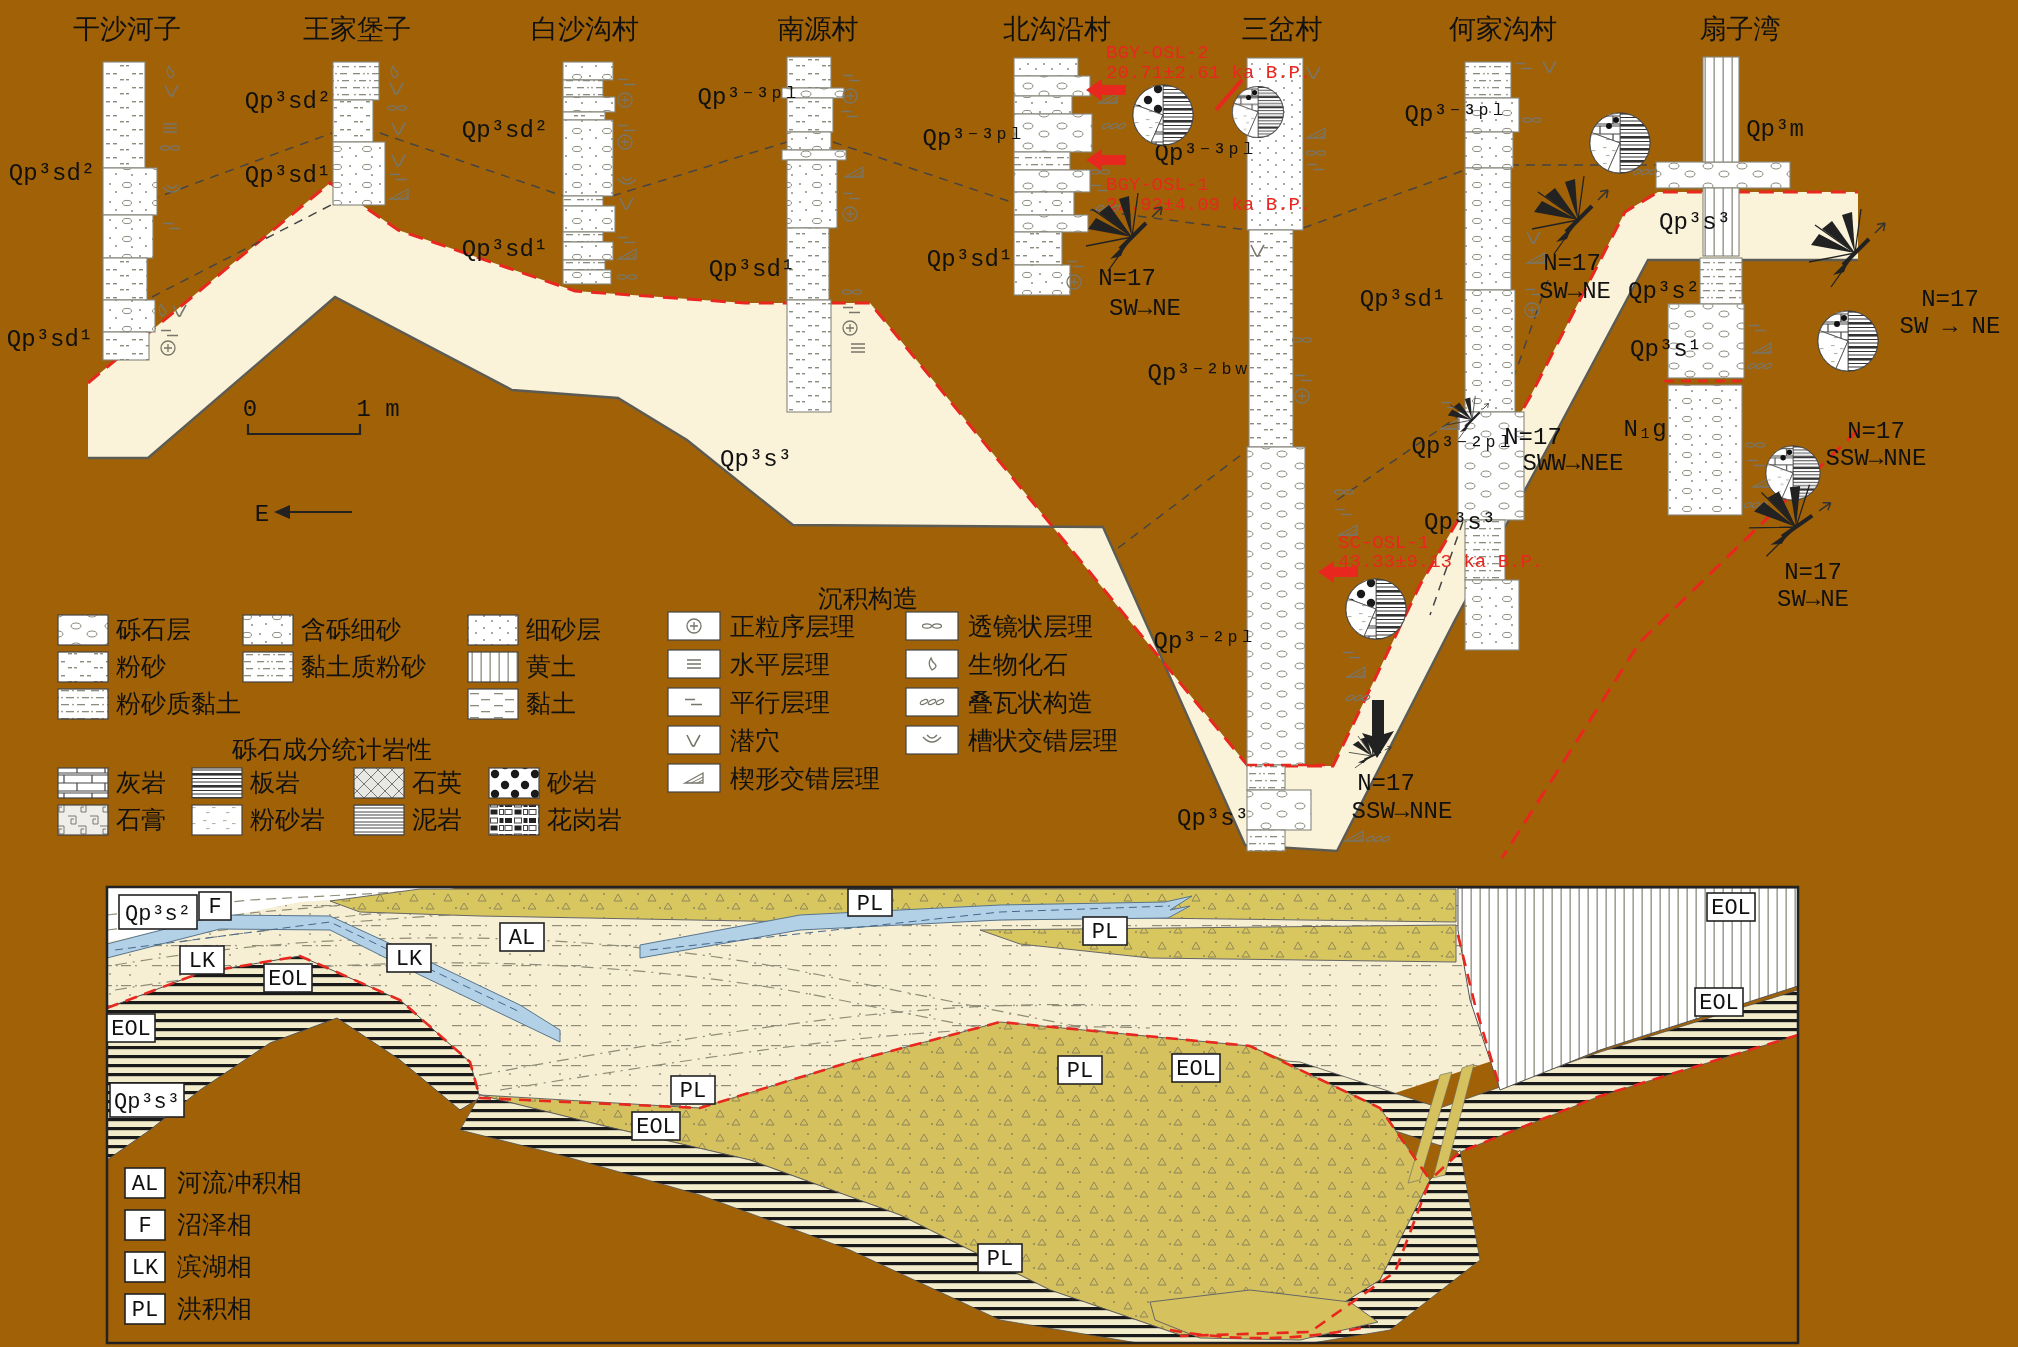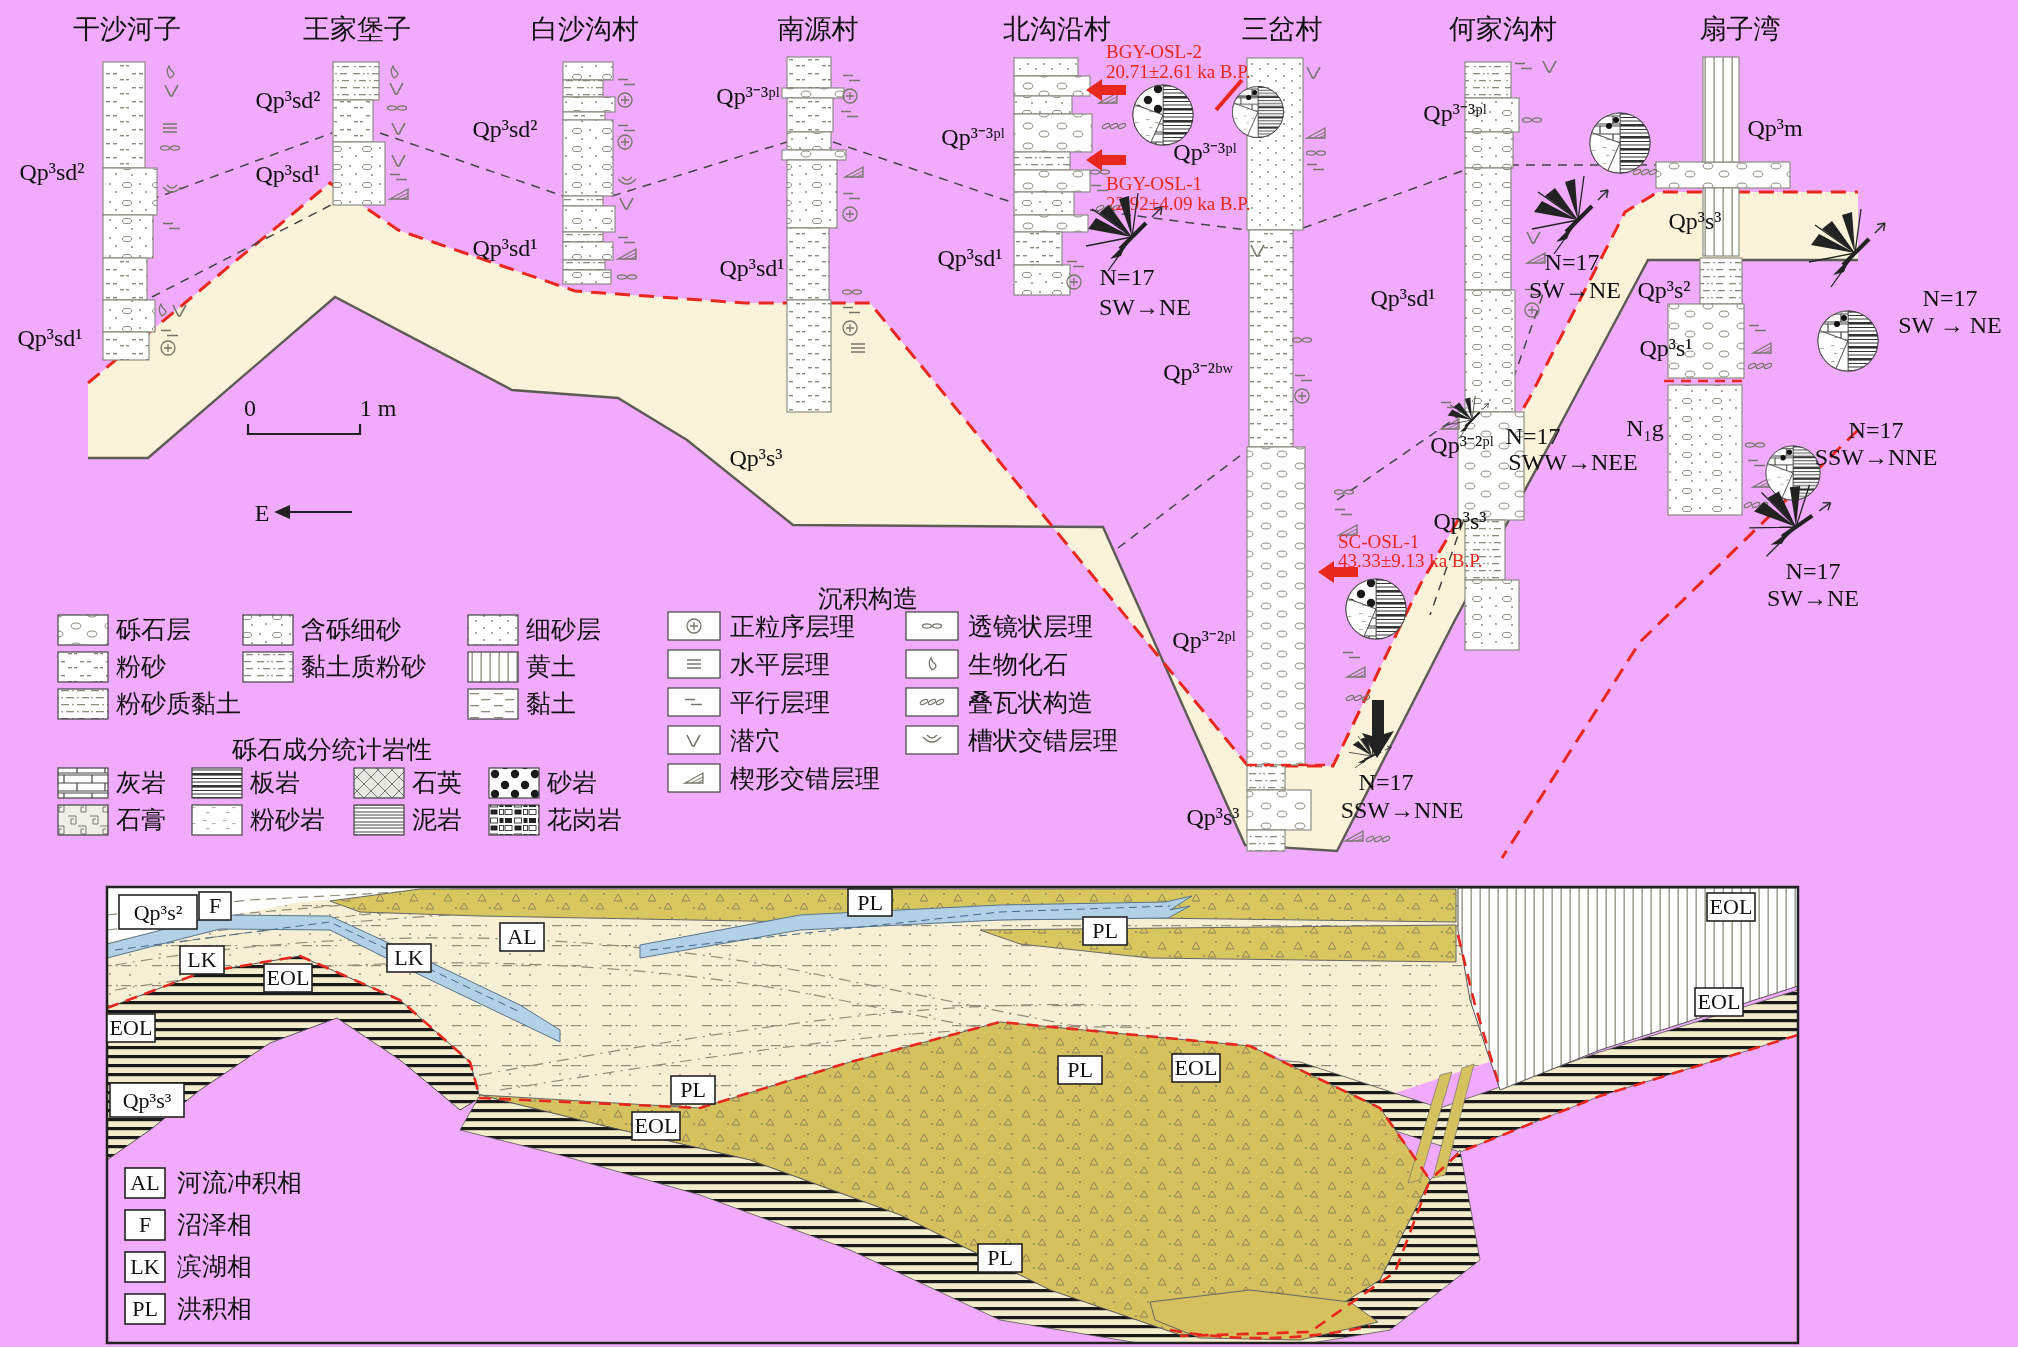--- a/index.html
+++ b/index.html
@@ -1,17 +1,17 @@
 <!DOCTYPE html>
 <html lang="zh"><head>
 <meta charset="utf-8">
 <style>
   html,body{margin:0;padding:0;background:#fff;}
-  .stage{position:relative;width:2018px;height:1347px;background:#f0abfc;overflow:hidden;
-         font-family:Liberation Serif, serif;}
+  .stage{position:relative;width:2018px;height:1347px;background:#a16207;overflow:hidden;
+         font-family:Liberation Mono, monospace;}
   svg{position:absolute;inset:0;}
   text{fill:#111;}
   .site-title{font-size:27px;}
   .unit-up{font-size:24px;}
   .osl{font-size:19px;fill:#e8271e;}
   .pc{font-size:24px;}
   .cn{font-size:25px;}
   .boxlab{font-size:22px;}
   .scale-t{font-size:24px;}
 </style>

